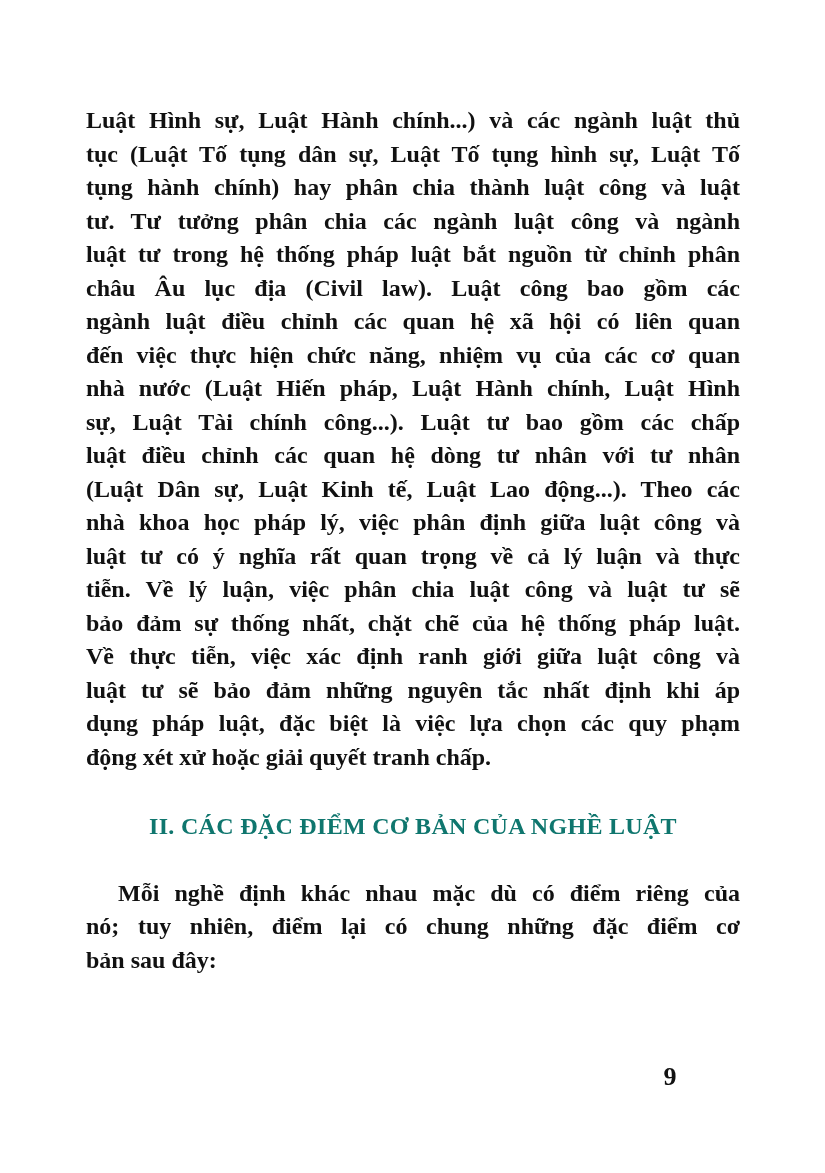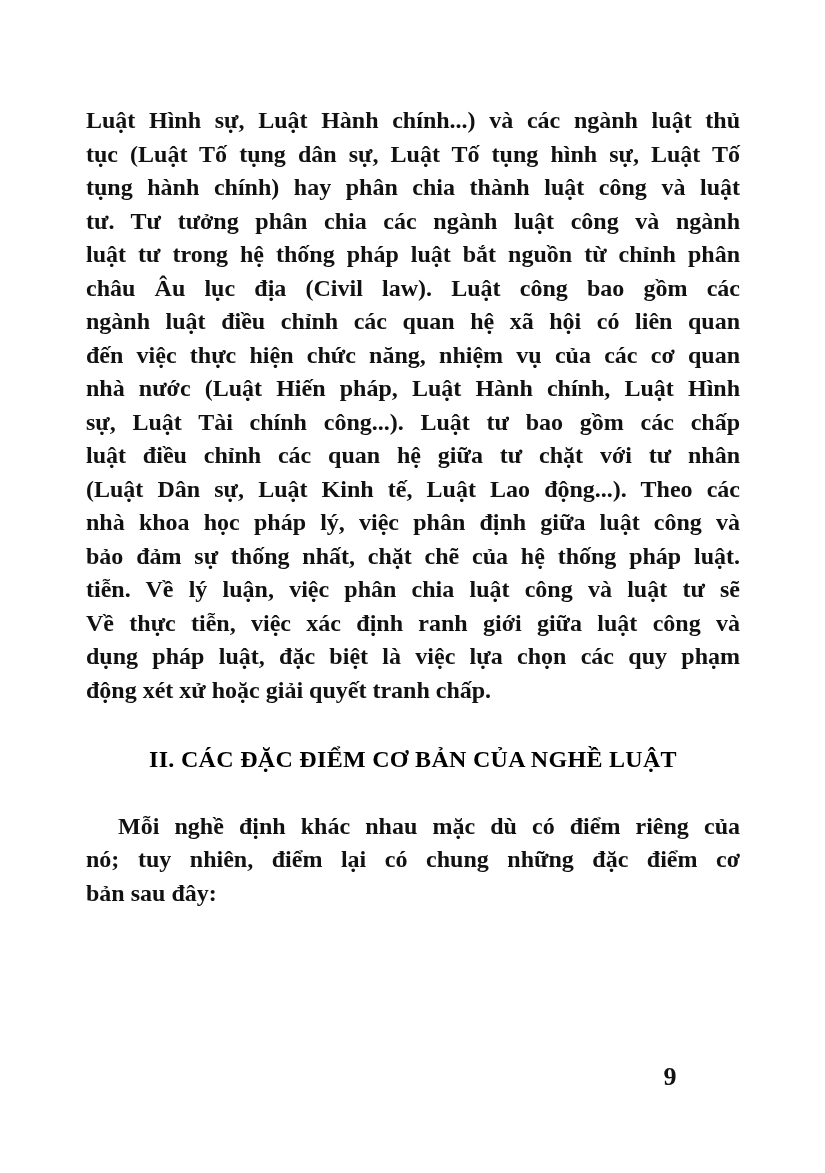--- a/index.html
+++ b/index.html
@@ -39,21 +39,21 @@
   .line.indent {
     text-indent: 32px;
   }
   .section-heading {
     margin-top: 36px;
     margin-bottom: 33px;
     text-align: center;
     font-size: 24px;
     line-height: 33.5px;
     letter-spacing: 0.3px;
-    color: #000000;
+    color: #0f766e;
   }
   .page-number {
     position: absolute;
     left: 640px;
     top: 1062px;
     width: 60px;
     text-align: center;
     font-size: 26px;
     line-height: 30px;
     color: #111111;
@@ -69,26 +69,28 @@
       <div class="line">Luật Hình sự, Luật Hành chính...) và các ngành luật thủ</div>
       <div class="line">tục (Luật Tố tụng dân sự, Luật Tố tụng hình sự, Luật Tố</div>
       <div class="line">tụng hành chính) hay phân chia thành luật công và luật</div>
       <div class="line">tư. Tư tưởng phân chia các ngành luật công và ngành</div>
       <div class="line">luật tư trong hệ thống pháp luật bắt nguồn từ chỉnh phân</div>
       <div class="line">châu Âu lục địa (Civil law). Luật công bao gồm các</div>
       <div class="line">ngành luật điều chỉnh các quan hệ xã hội có liên quan</div>
       <div class="line">đến việc thực hiện chức năng, nhiệm vụ của các cơ quan</div>
       <div class="line">nhà nước (Luật Hiến pháp, Luật Hành chính, Luật Hình</div>
       <div class="line">sự, Luật Tài chính công...). Luật tư bao gồm các chấp</div>
-      <div class="line">luật điều chỉnh các quan hệ giữa tư chặt với tư nhân</div>
+      <div class="line">luật điều chỉnh các quan hệ dòng tư nhân với tư nhân</div>
       <div class="line">(Luật Dân sự, Luật Kinh tế, Luật Lao động...). Theo các</div>
       <div class="line">nhà khoa học pháp lý, việc phân định giữa luật công và</div>
+      <div class="line">luật tư có ý nghĩa rất quan trọng về cả lý luận và thực</div>
+      <div class="line">tiễn. Về lý luận, việc phân chia luật công và luật tư sẽ</div>
       <div class="line">bảo đảm sự thống nhất, chặt chẽ của hệ thống pháp luật.</div>
-      <div class="line">tiễn. Về lý luận, việc phân chia luật công và luật tư sẽ</div>
       <div class="line">Về thực tiễn, việc xác định ranh giới giữa luật công và</div>
+      <div class="line">luật tư sẽ bảo đảm những nguyên tắc nhất định khi áp</div>
       <div class="line">dụng pháp luật, đặc biệt là việc lựa chọn các quy phạm</div>
       <div class="line last">động xét xử hoặc giải quyết tranh chấp.</div>
     </div>
 
     <div class="section-heading">II. CÁC ĐẶC ĐIỂM CƠ BẢN CỦA NGHỀ LUẬT</div>
 
     <div>
       <div class="line indent">Mỗi nghề định khác nhau mặc dù có điểm riêng của</div>
       <div class="line">nó; tuy nhiên, điểm lại có chung những đặc điểm cơ</div>
       <div class="line last">bản sau đây:</div>

